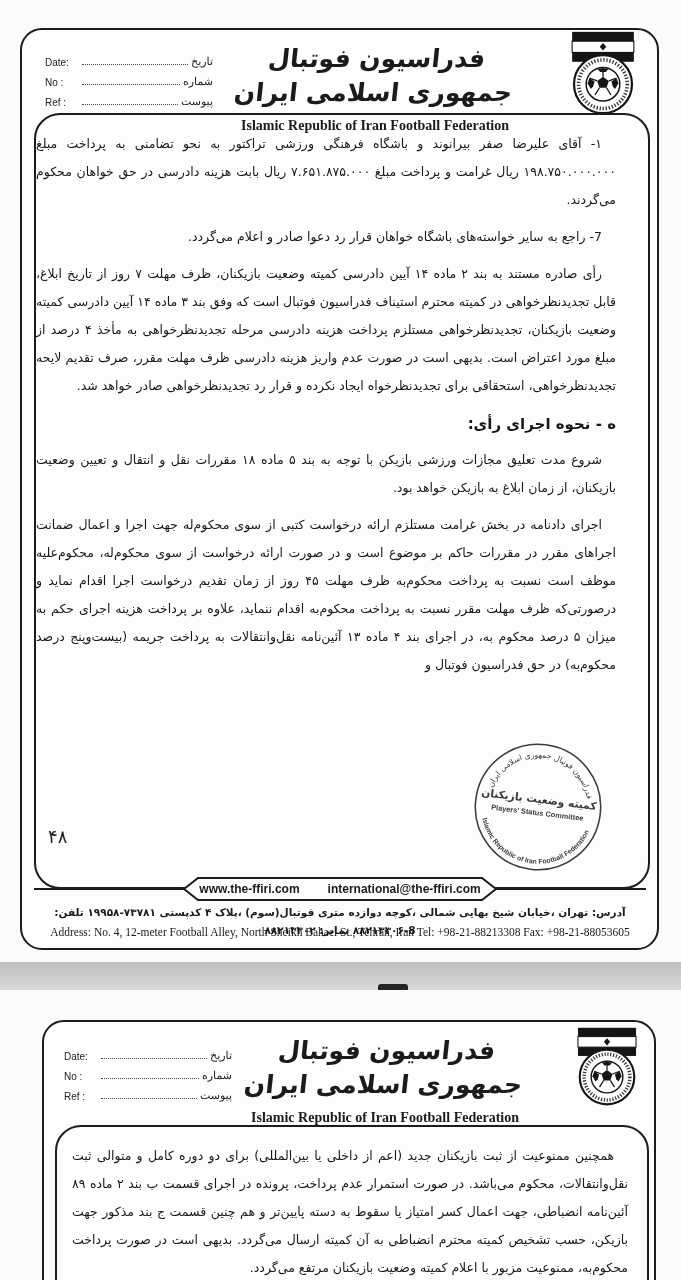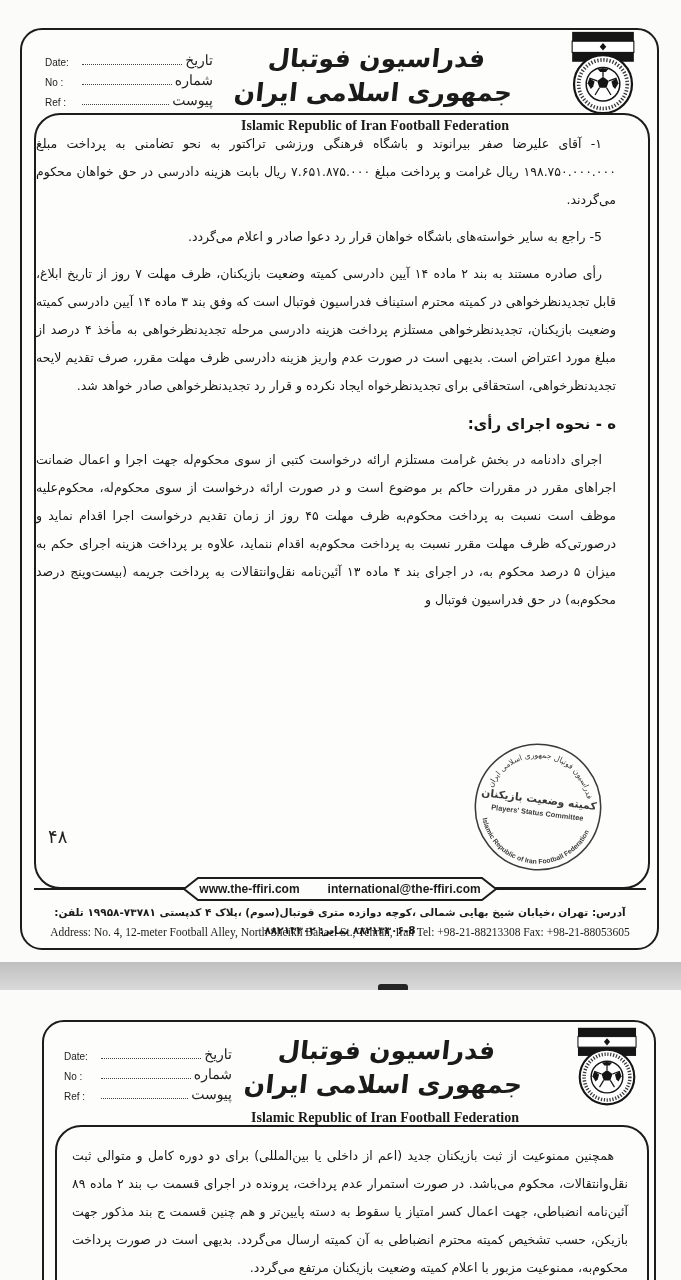--- a/index.html
+++ b/index.html
@@ -15,21 +15,21 @@
 
   .outer-border{position:absolute;border:2px solid #1c1c1c;border-radius:22px;background:#fdfdfc;}
   .inner-border{position:absolute;border:2px solid #1c1c1c;border-radius:26px;background:transparent;}
 
   
   .hdr-fields{position:absolute;width:168px;font-family:"Liberation Sans",sans-serif;
               font-size:10px;color:#222;}
   .frow{display:flex;align-items:flex-end;height:20px;}
   .frow .en{width:34px;flex:none;}
   .frow .dots{flex:1;border-bottom:1.5px dotted #444;margin:0 3px 3px 3px;height:1px;}
-  .frow .fa{flex:none;font-size:14px;direction:rtl;}
+  .frow .fa{flex:none;font-size:11px;direction:rtl;}
   .hdr-title{position:absolute;text-align:center;}
   .title-fa{font-weight:bold;font-size:25px;line-height:34px;direction:rtl;
             transform:skewX(-6deg);letter-spacing:1px;}
   .title-en{font-family:"Liberation Serif",serif;font-weight:bold;font-size:14px;margin-top:8px;}
   .logo{position:absolute;}
 
   
   .fa-body{position:absolute;direction:rtl;text-align:justify;font-size:12.5px;
            line-height:28px;color:#181818;}
   .fa-body p{margin:0 0 9px 0;text-indent:14px;}
@@ -94,23 +94,24 @@
         <path d="M44 41.5 L50 41 L56 41.5 L53 45 L47 45 Z" fill="#151515"></path>
         <path d="M63 63 L66.5 57 L64.5 51.5 L59 55 L60.5 60.5 Z" fill="#151515"></path>
         <path d="M37 63 L33.5 57 L35.5 51.5 L41 55 L39.5 60.5 Z" fill="#151515"></path>
       </svg>
     </div>
 
     <div class="inner-border" style="left:34px;top:113px;width:612px;height:772px;"></div>
 
     <div class="fa-body" style="left:36px;top:130px;width:580px;">
       <p>۱- آقای علیرضا صفر بیرانوند و باشگاه فرهنگی ورزشی تراکتور به نحو تضامنی به پرداخت مبلغ ۱۹۸.۷۵۰.۰۰۰.۰۰۰ ریال غرامت و پرداخت مبلغ ۷.۶۵۱.۸۷۵.۰۰۰ ریال بابت هزینه دادرسی در حق خواهان محکوم می‌گردند.</p>
-      <p>5- راجع به سایر خواسته‌های باشگاه خواهان قرار رد دعوا صادر و اعلام می‌گردد.</p>
+      <p>7- راجع به سایر خواسته‌های باشگاه خواهان قرار رد دعوا صادر و اعلام می‌گردد.</p>
       <p>رأی صادره مستند به بند ۲ ماده ۱۴ آیین دادرسی کمیته وضعیت بازیکنان، ظرف مهلت ۷ روز از تاریخ ابلاغ، قابل تجدیدنظرخواهی در کمیته محترم استیناف فدراسیون فوتبال است که وفق بند ۳ ماده ۱۴ آیین دادرسی کمیته وضعیت بازیکنان، تجدیدنظرخواهی مستلزم پرداخت هزینه دادرسی مرحله تجدیدنظرخواهی به مأخذ ۴ درصد از مبلغ مورد اعتراض است. بدیهی است در صورت عدم واریز هزینه دادرسی ظرف مهلت مقرر، صرف تقدیم لایحه تجدیدنظرخواهی، استحقاقی برای تجدیدنظرخواه ایجاد نکرده و قرار رد تجدیدنظرخواهی صادر خواهد شد.</p>
       <p class="fa-h">ه - نحوه اجرای رأی:</p>
+      <p>شروع مدت تعلیق مجازات ورزشی بازیکن با توجه به بند ۵ ماده ۱۸ مقررات نقل و انتقال و تعیین وضعیت بازیکنان، از زمان ابلاغ به بازیکن خواهد بود.</p>
       <p>اجرای دادنامه در بخش غرامت مستلزم ارائه درخواست کتبی از سوی محکوم‌له جهت اجرا و اعمال ضمانت اجراهای مقرر در مقررات حاکم بر موضوع است و در صورت ارائه درخواست از سوی محکوم‌له، محکوم‌علیه موظف است نسبت به پرداخت محکوم‌به ظرف مهلت ۴۵ روز از زمان تقدیم درخواست اجرا اقدام نماید و درصورتی‌که ظرف مهلت مقرر نسبت به پرداخت محکوم‌به اقدام ننماید، علاوه بر پرداخت هزینه اجرای حکم به میزان ۵ درصد محکوم به، در اجرای بند ۴ ماده ۱۳ آئین‌نامه نقل‌وانتقالات به پرداخت جریمه (بیست‌وپنج درصد محکوم‌به) در حق فدراسیون فوتبال و</p>
     </div>
 
     <div class="stamp" style="left:473px;top:742px;width:130px;height:130px;">
       <svg width="130" height="130" viewBox="0 0 220 220">
         <g transform="rotate(7 110 110)" fill="#2b2b2b">
           <circle cx="110" cy="110" r="106" fill="none" stroke="#2b2b2b" stroke-width="2.6"></circle>
           <defs>
             <path id="arcT" d="M 26,110 A 84,84 0 0 1 194,110"></path>
             <path id="arcB" d="M 14,110 A 96,96 0 0 0 206,110"></path>

